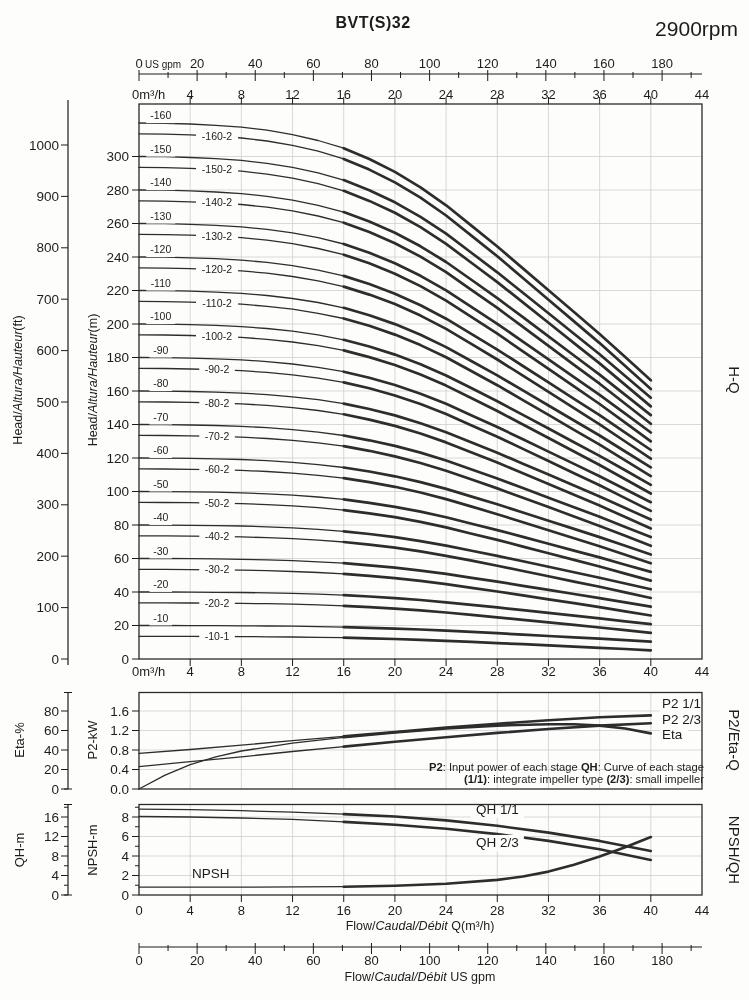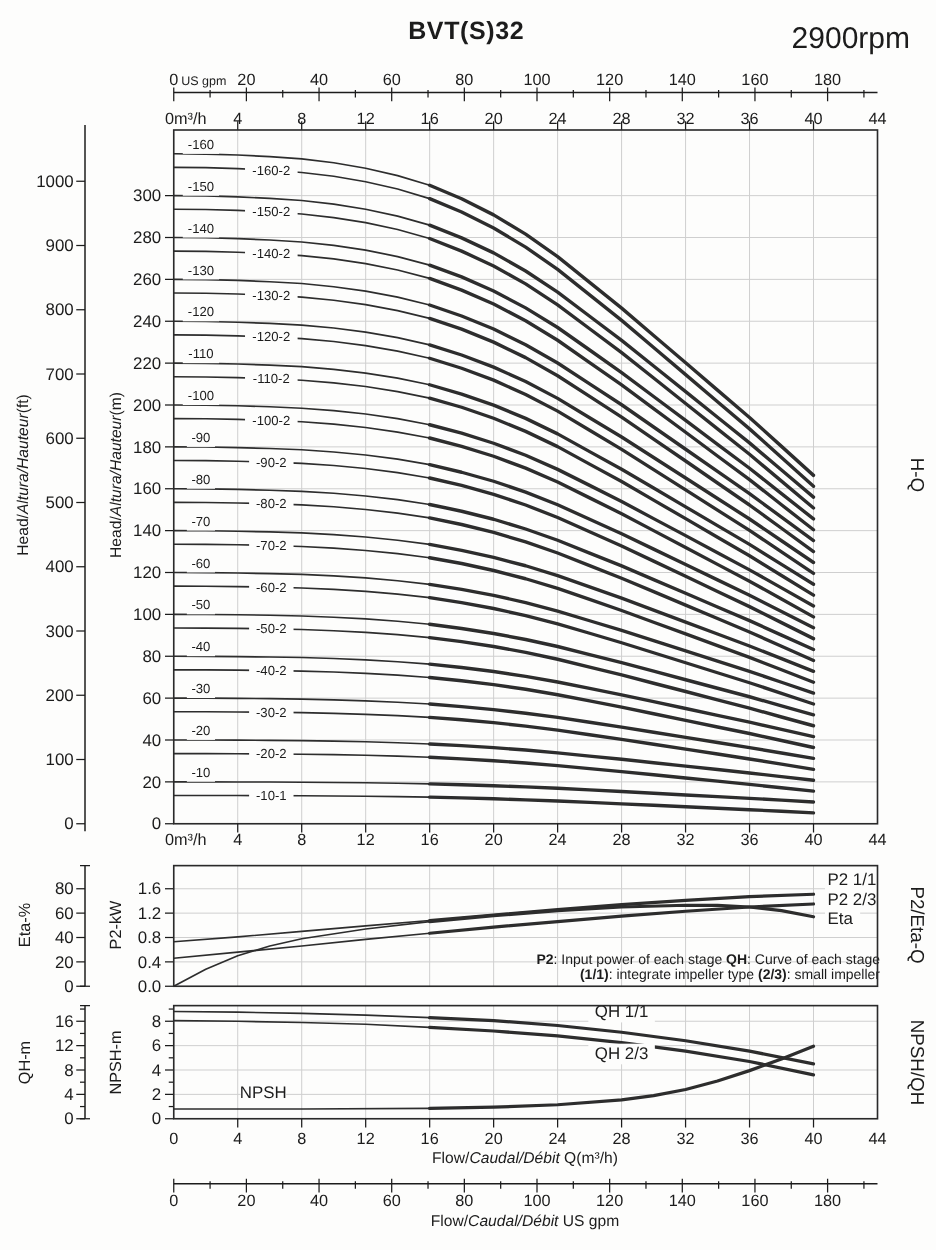--- a/index.html
+++ b/index.html
@@ -1,19 +1,19 @@
 <!DOCTYPE html>
 <html><head>
 <meta charset="utf-8">
 <style>
   html,body{margin:0;padding:0;background:#ffffff;}
   body{width:749px;height:1000px;position:relative;font-family:"Liberation Sans",sans-serif;color:#1c1c1c;overflow:hidden;}
   .page{position:absolute;inset:0;background:#fdfdfc;}
-  .title{position:absolute;top:14px;left:0;width:746px;text-align:center;font-size:20px;font-weight:bold;letter-spacing:0.5px;}
-  .rpm{position:absolute;top:17px;right:21px;font-size:24px;}
+  .title{position:absolute;top:14px;left:0;width:746px;text-align:center;font-size:16px;font-weight:bold;letter-spacing:0.5px;}
+  .rpm{position:absolute;top:17px;right:11px;font-size:21px;}
   svg{position:absolute;left:0;top:0;}
   text{font-family:"Liberation Sans",sans-serif;}
 </style>
 </head>
 <body>
 
 <div class="page"></div>
 <div class="title">BVT(S)32</div>
 <div class="rpm">2900rpm</div>
 <svg id="fig" width="749" height="1000" viewBox="0 0 749 1000">

